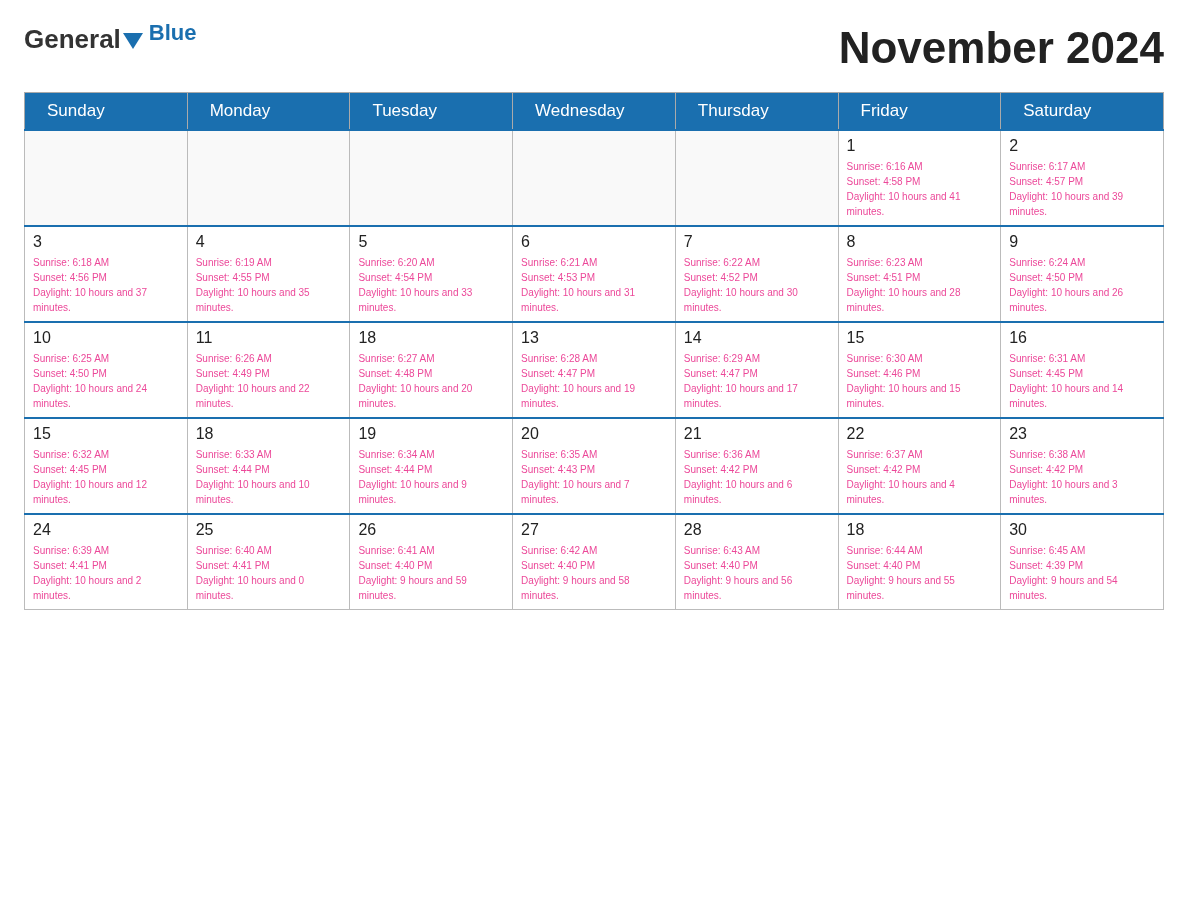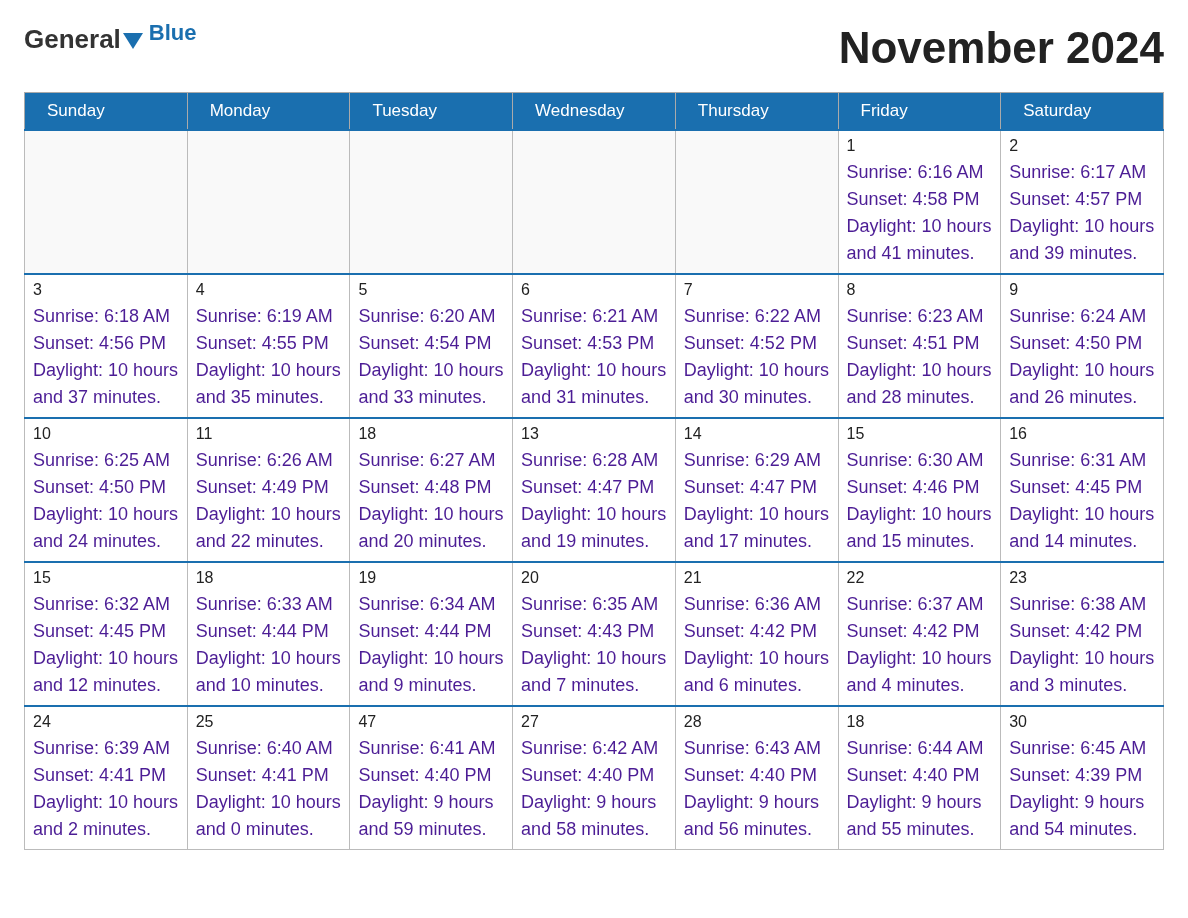--- a/index.html
+++ b/index.html
@@ -87,22 +87,22 @@
     .calendar td.empty {
       background: #f9f9f9;
     }
     .day-number {
       font-size: 16px;
       font-weight: normal;
       color: #222;
       margin-bottom: 4px;
     }
     .day-info {
-      font-size: 18px;
-      color: #4c1d95;
+      font-size: 10px;
+      color: #ec4899;
       line-height: 1.5;
     }
     .week-row td {
       border-top: 2px solid #1a6faf;
     }
   </style>
 </head>
 <body>
 
 <div class="header">
@@ -239,21 +239,21 @@
       <tr class="week-row">
         <td>
           <div class="day-number">24</div>
           <div class="day-info">Sunrise: 6:39 AM<br>Sunset: 4:41 PM<br>Daylight: 10 hours and 2 minutes.</div>
         </td>
         <td>
           <div class="day-number">25</div>
           <div class="day-info">Sunrise: 6:40 AM<br>Sunset: 4:41 PM<br>Daylight: 10 hours and 0 minutes.</div>
         </td>
         <td>
-          <div class="day-number">47</div>
+          <div class="day-number">26</div>
           <div class="day-info">Sunrise: 6:41 AM<br>Sunset: 4:40 PM<br>Daylight: 9 hours and 59 minutes.</div>
         </td>
         <td>
           <div class="day-number">27</div>
           <div class="day-info">Sunrise: 6:42 AM<br>Sunset: 4:40 PM<br>Daylight: 9 hours and 58 minutes.</div>
         </td>
         <td>
           <div class="day-number">28</div>
           <div class="day-info">Sunrise: 6:43 AM<br>Sunset: 4:40 PM<br>Daylight: 9 hours and 56 minutes.</div>
         </td>

